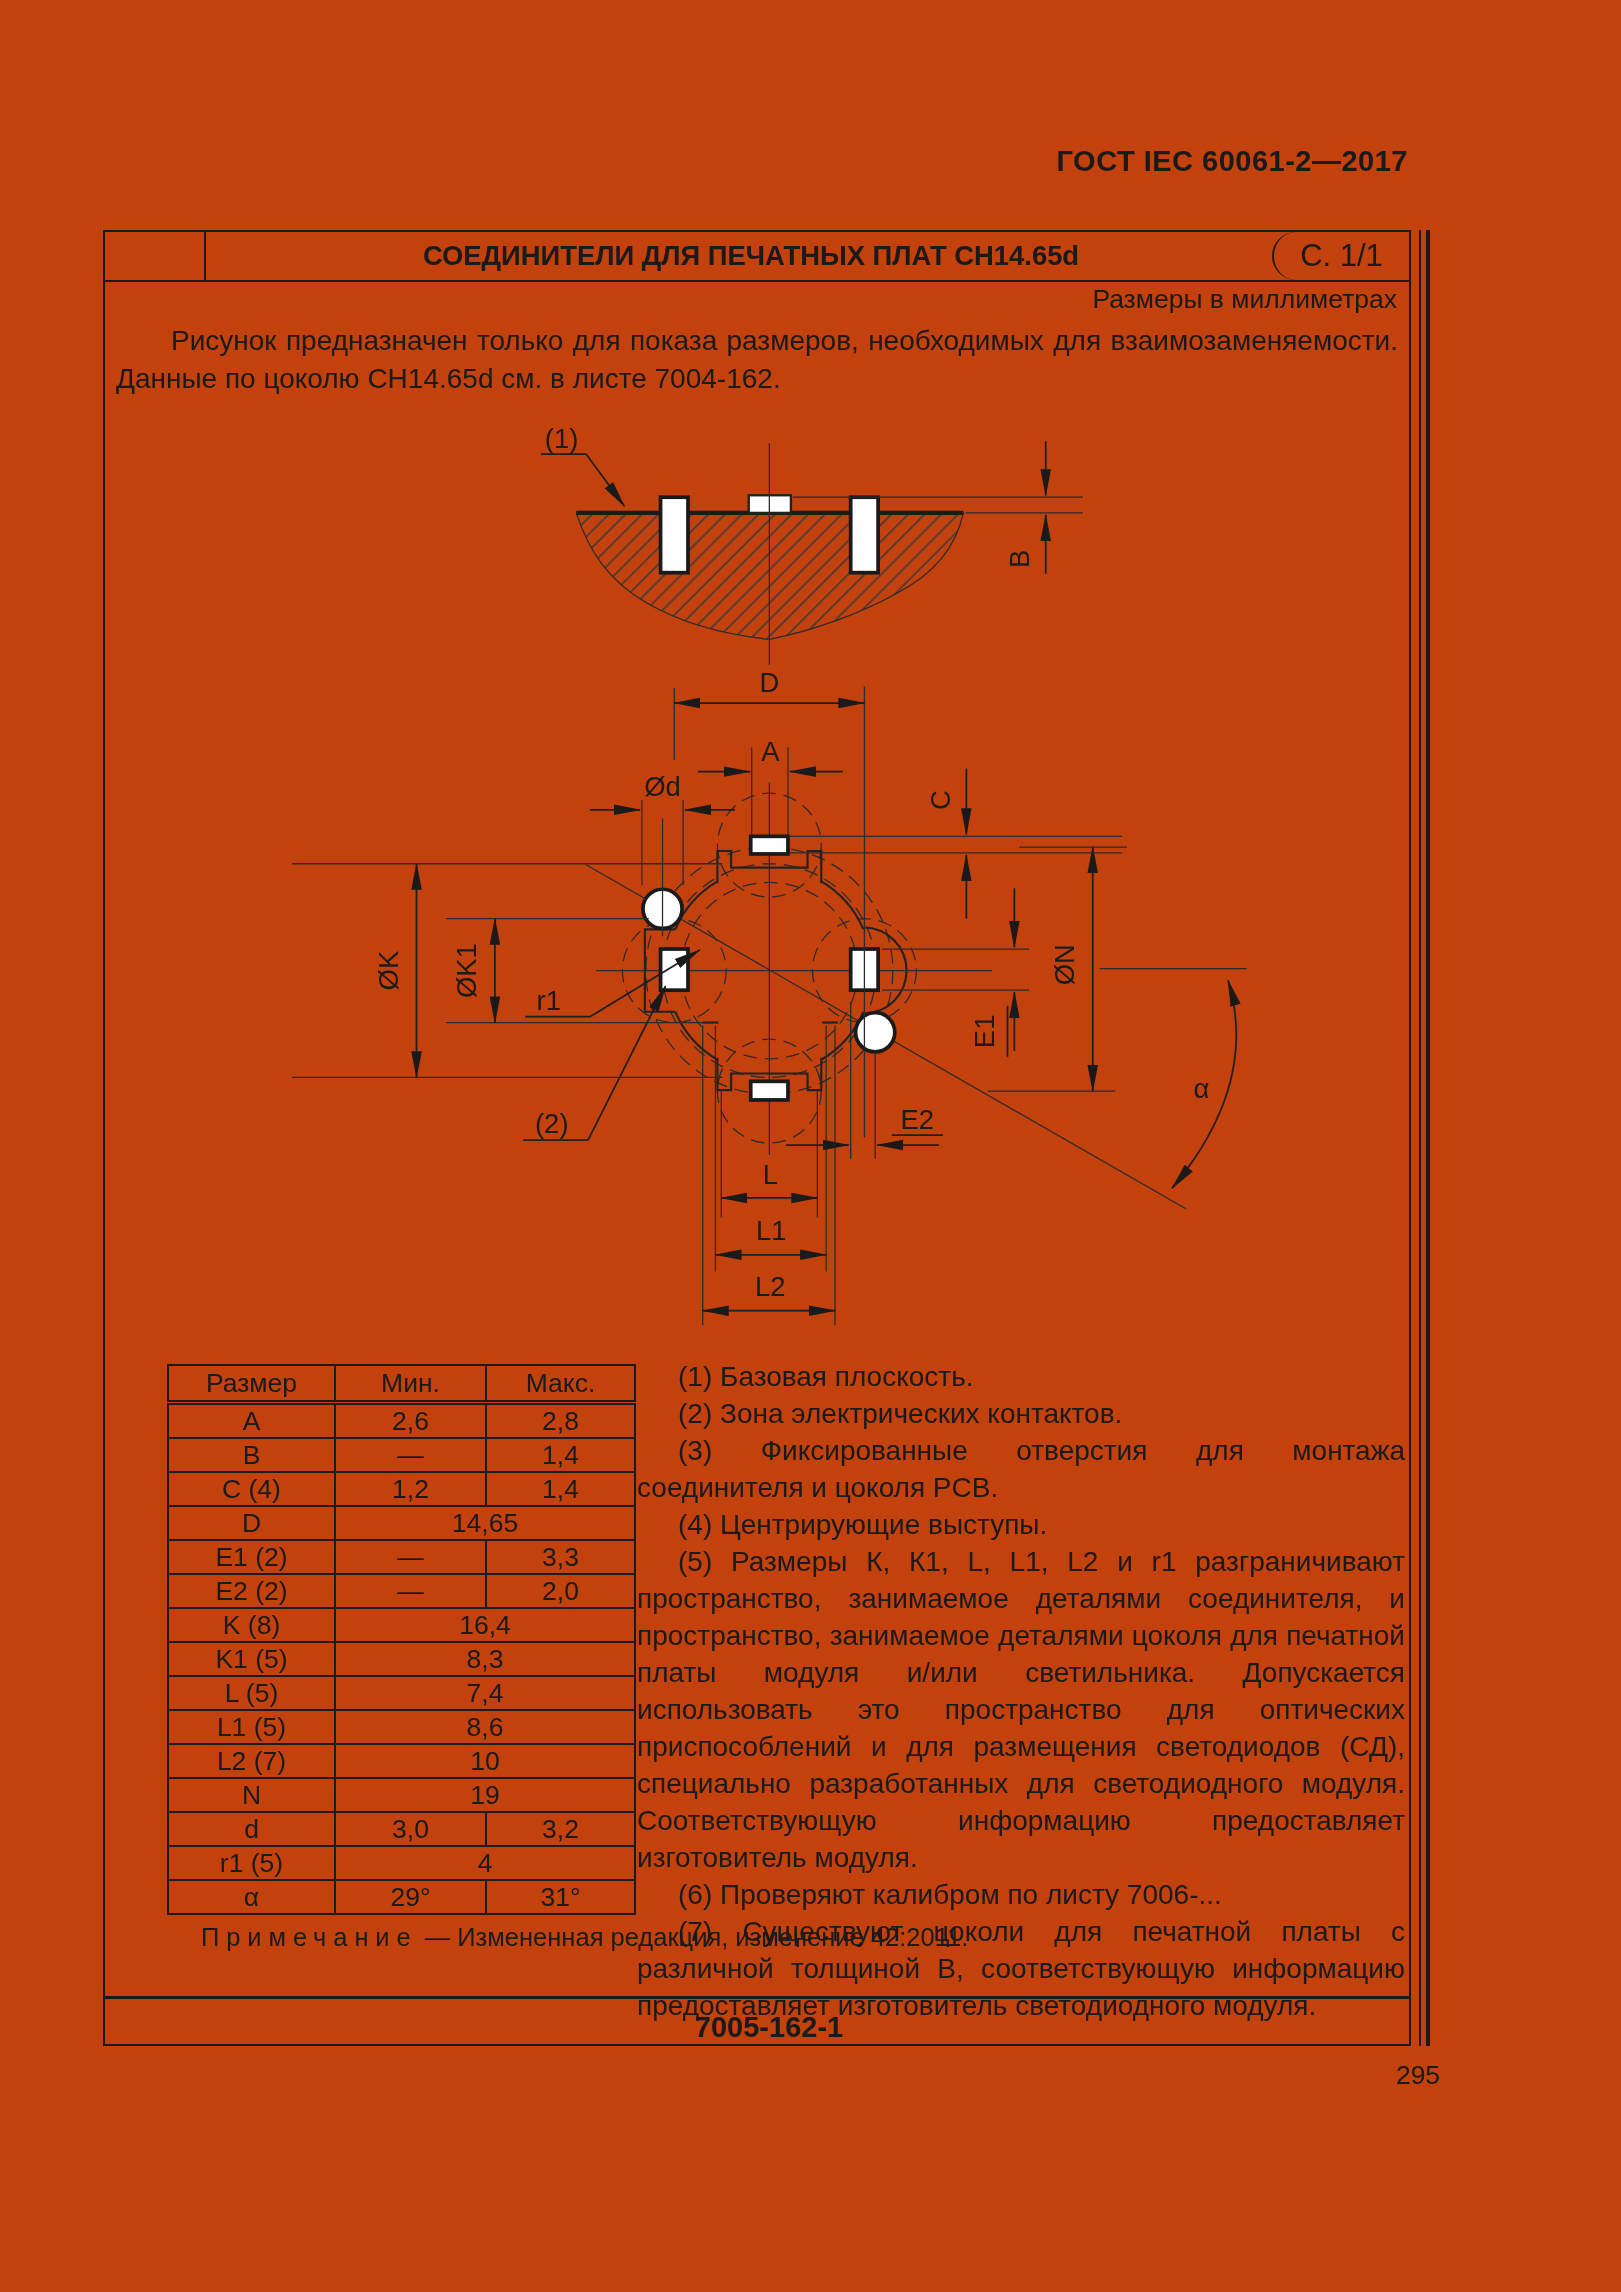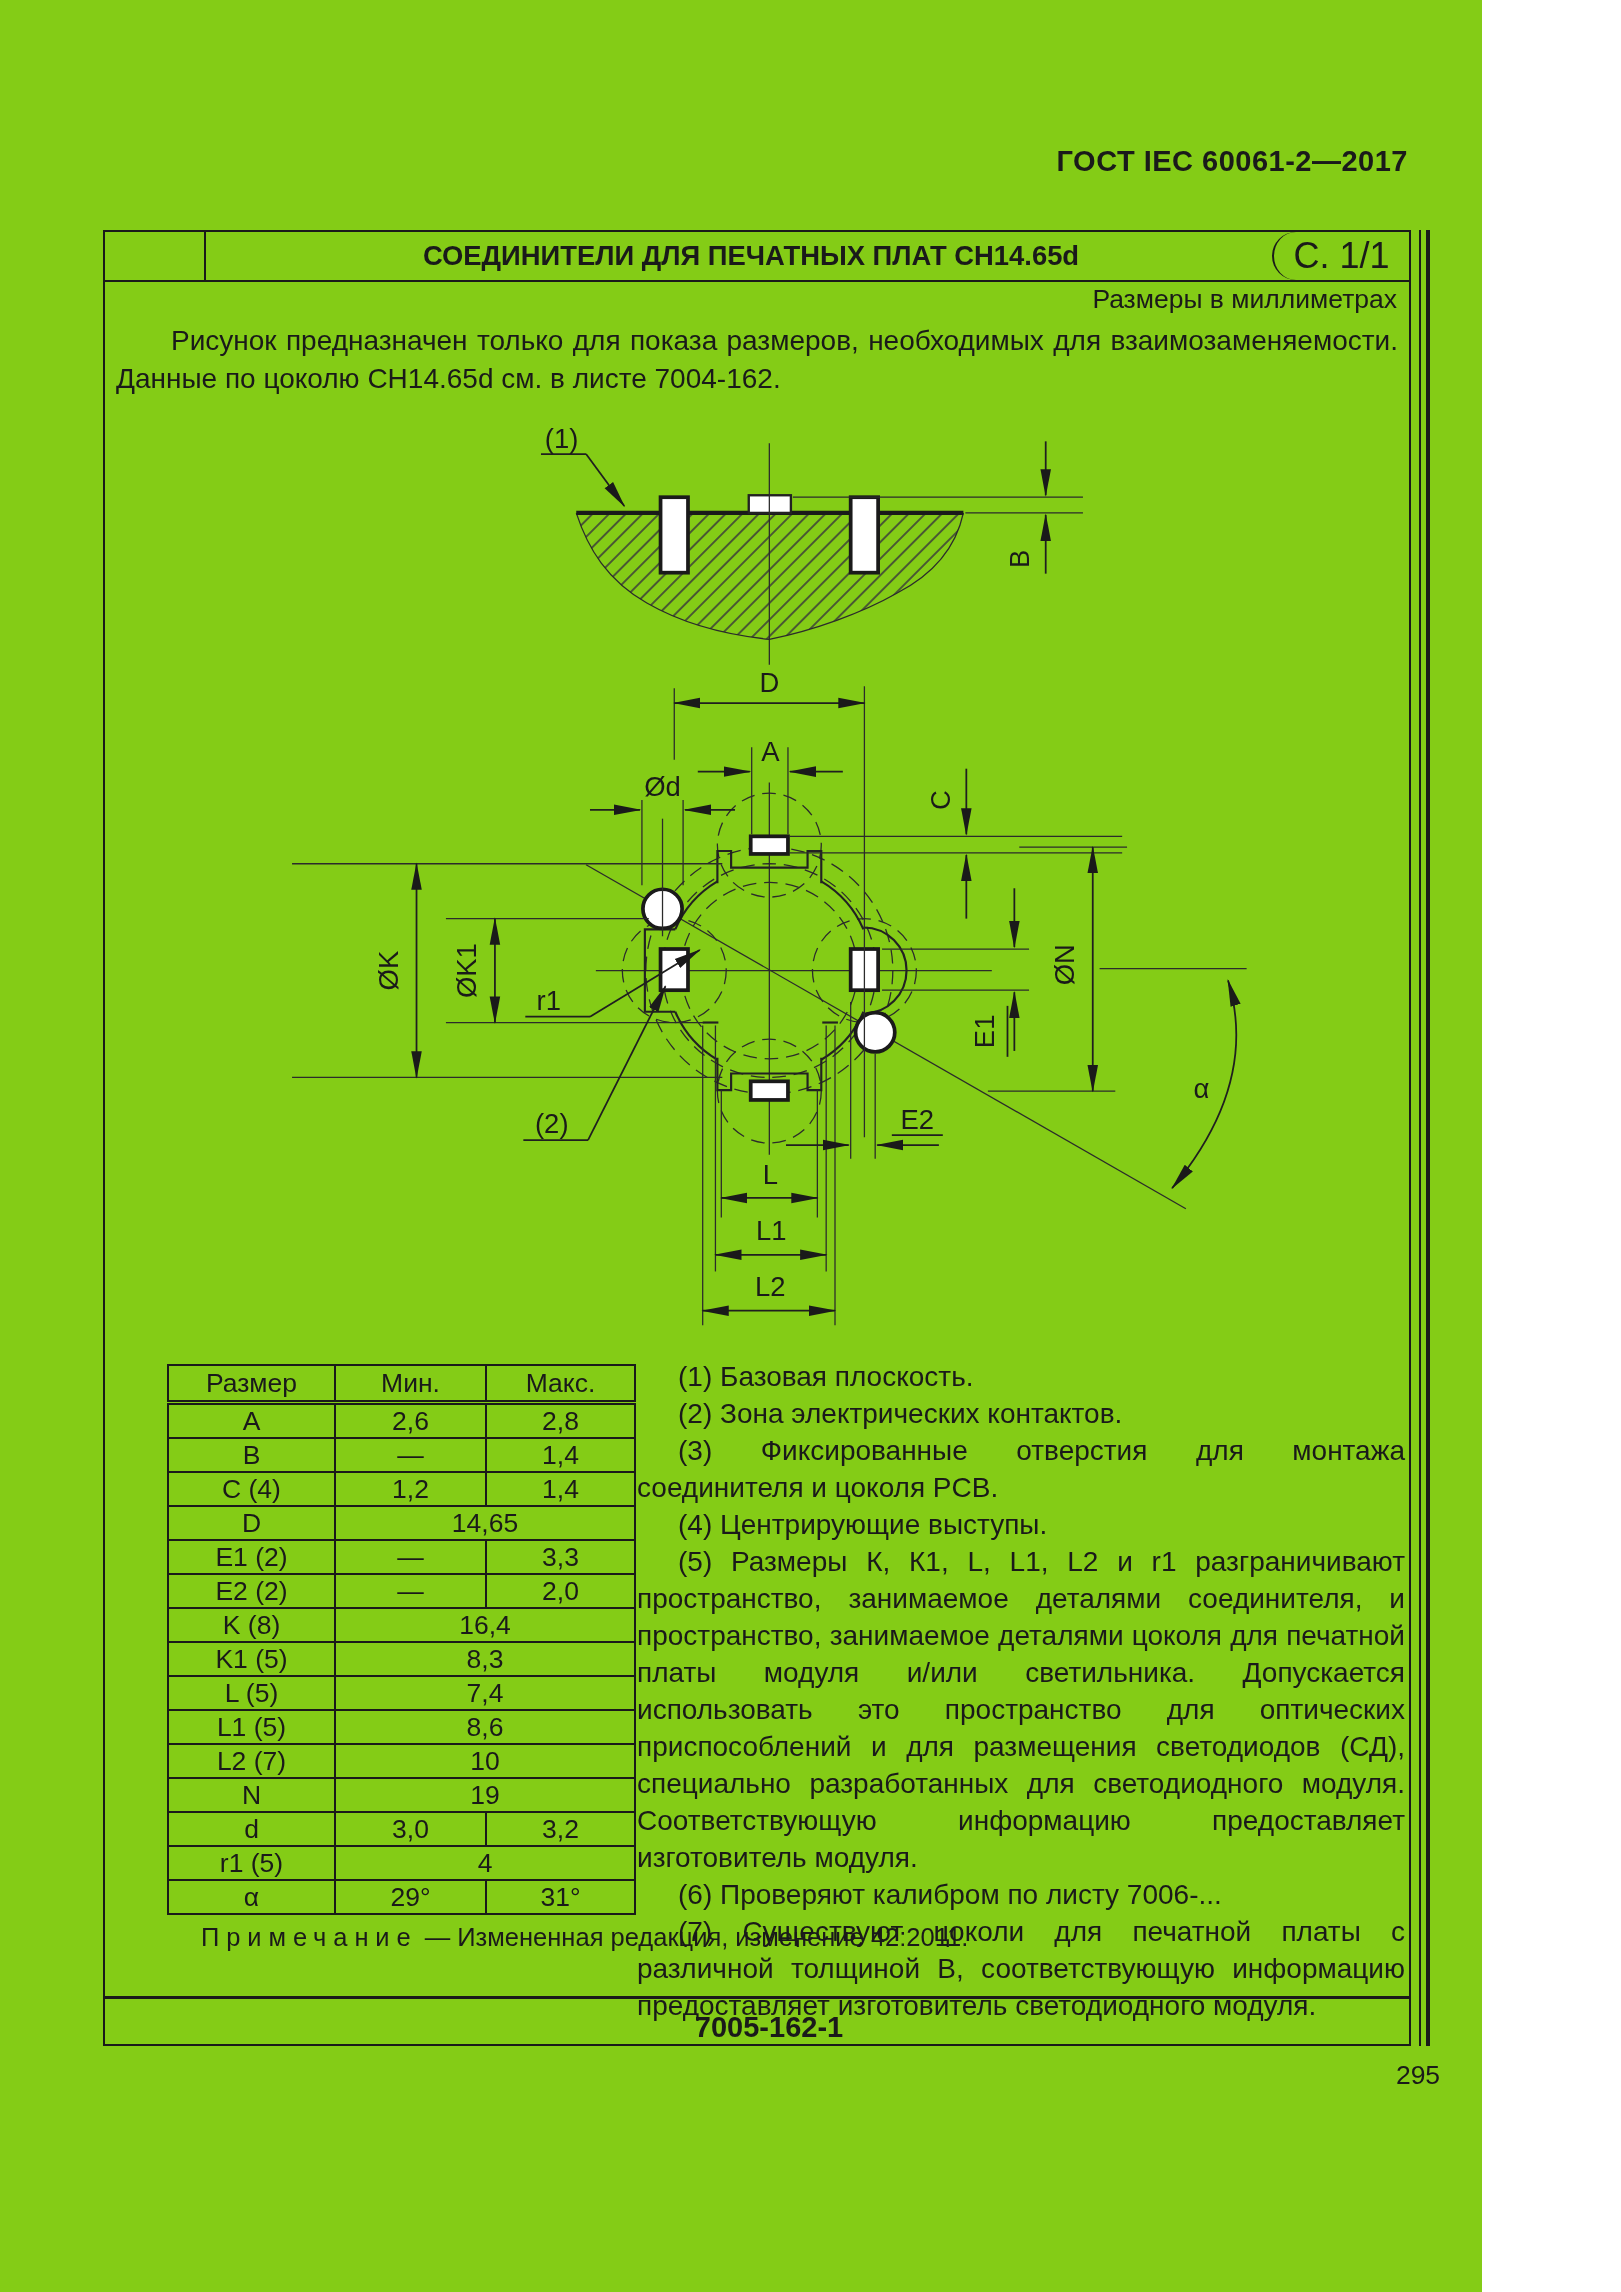--- a/index.html
+++ b/index.html
@@ -1,26 +1,26 @@
 <!DOCTYPE html>
 <html><head>
 <meta charset="utf-8">
 <style>
   html,body{margin:0;padding:0;background:#ffffff;}
-  .page{position:relative;width:1482px;height:2293px;background:#84cc16;
+  .page{position:relative;width:1621px;height:2293px;background:#c2410c;
         font-family:"Liberation Sans", sans-serif;color:#1a1a1a;overflow:hidden;}
   .abs{position:absolute;}
   .gost-ref{top:145px;left:820px;width:588px;text-align:right;font-size:29px;font-weight:bold;letter-spacing:0.5px;}
   .frame{left:103px;top:230px;width:1308px;height:1816px;border:2.9px solid #1a1a1a;box-sizing:border-box;}
   .edge1{left:1419px;top:230px;width:2px;height:1816px;background:#1a1a1a;}
   .edge2{left:1426px;top:230px;width:3.9px;height:1816px;background:#1a1a1a;}
   .hdr-row{position:absolute;left:0;top:0;right:0;height:50px;border-bottom:2.9px solid #1a1a1a;display:flex;box-sizing:border-box;}
   .hdr-c1{width:101px;border-right:2.9px solid #1a1a1a;box-sizing:border-box;}
   .hdr-c2{flex:1;display:flex;align-items:center;justify-content:center;font-size:27.4px;font-weight:bold;padding-left:24px;}
-  .hdr-c3{width:137px;border-left:2.9px solid #1a1a1a;box-sizing:border-box;display:flex;align-items:center;justify-content:center;font-size:36px;border-radius:24px;}
+  .hdr-c3{width:137px;border-left:2.9px solid #1a1a1a;box-sizing:border-box;display:flex;align-items:center;justify-content:center;font-size:31px;border-radius:24px;}
   .units{top:284px;left:809px;width:588px;text-align:right;font-size:26.5px;}
   .intro{top:322px;left:116px;width:1282px;font-size:28px;line-height:38px;text-align:justify;text-indent:55px;}
   .dim-table{border-collapse:collapse;table-layout:fixed;font-size:26.5px;}
   .dim-table td,.dim-table th{border:2px solid #1a1a1a;height:32px;padding:0;text-align:center;font-weight:normal;vertical-align:middle;}
   .dim-table{border:2.9px solid #1a1a1a;}
   .dim-table thead th{border-bottom:5.9px double #1a1a1a;height:34px;}
   .notes{top:1358px;left:637px;width:768px;font-size:28px;line-height:37px;text-align:justify;}
   .notes p{margin:0;text-indent:41px;}
   .prim{top:1923px;left:201px;font-size:25.5px;}
   .prim .sp{letter-spacing:6.9px;}

